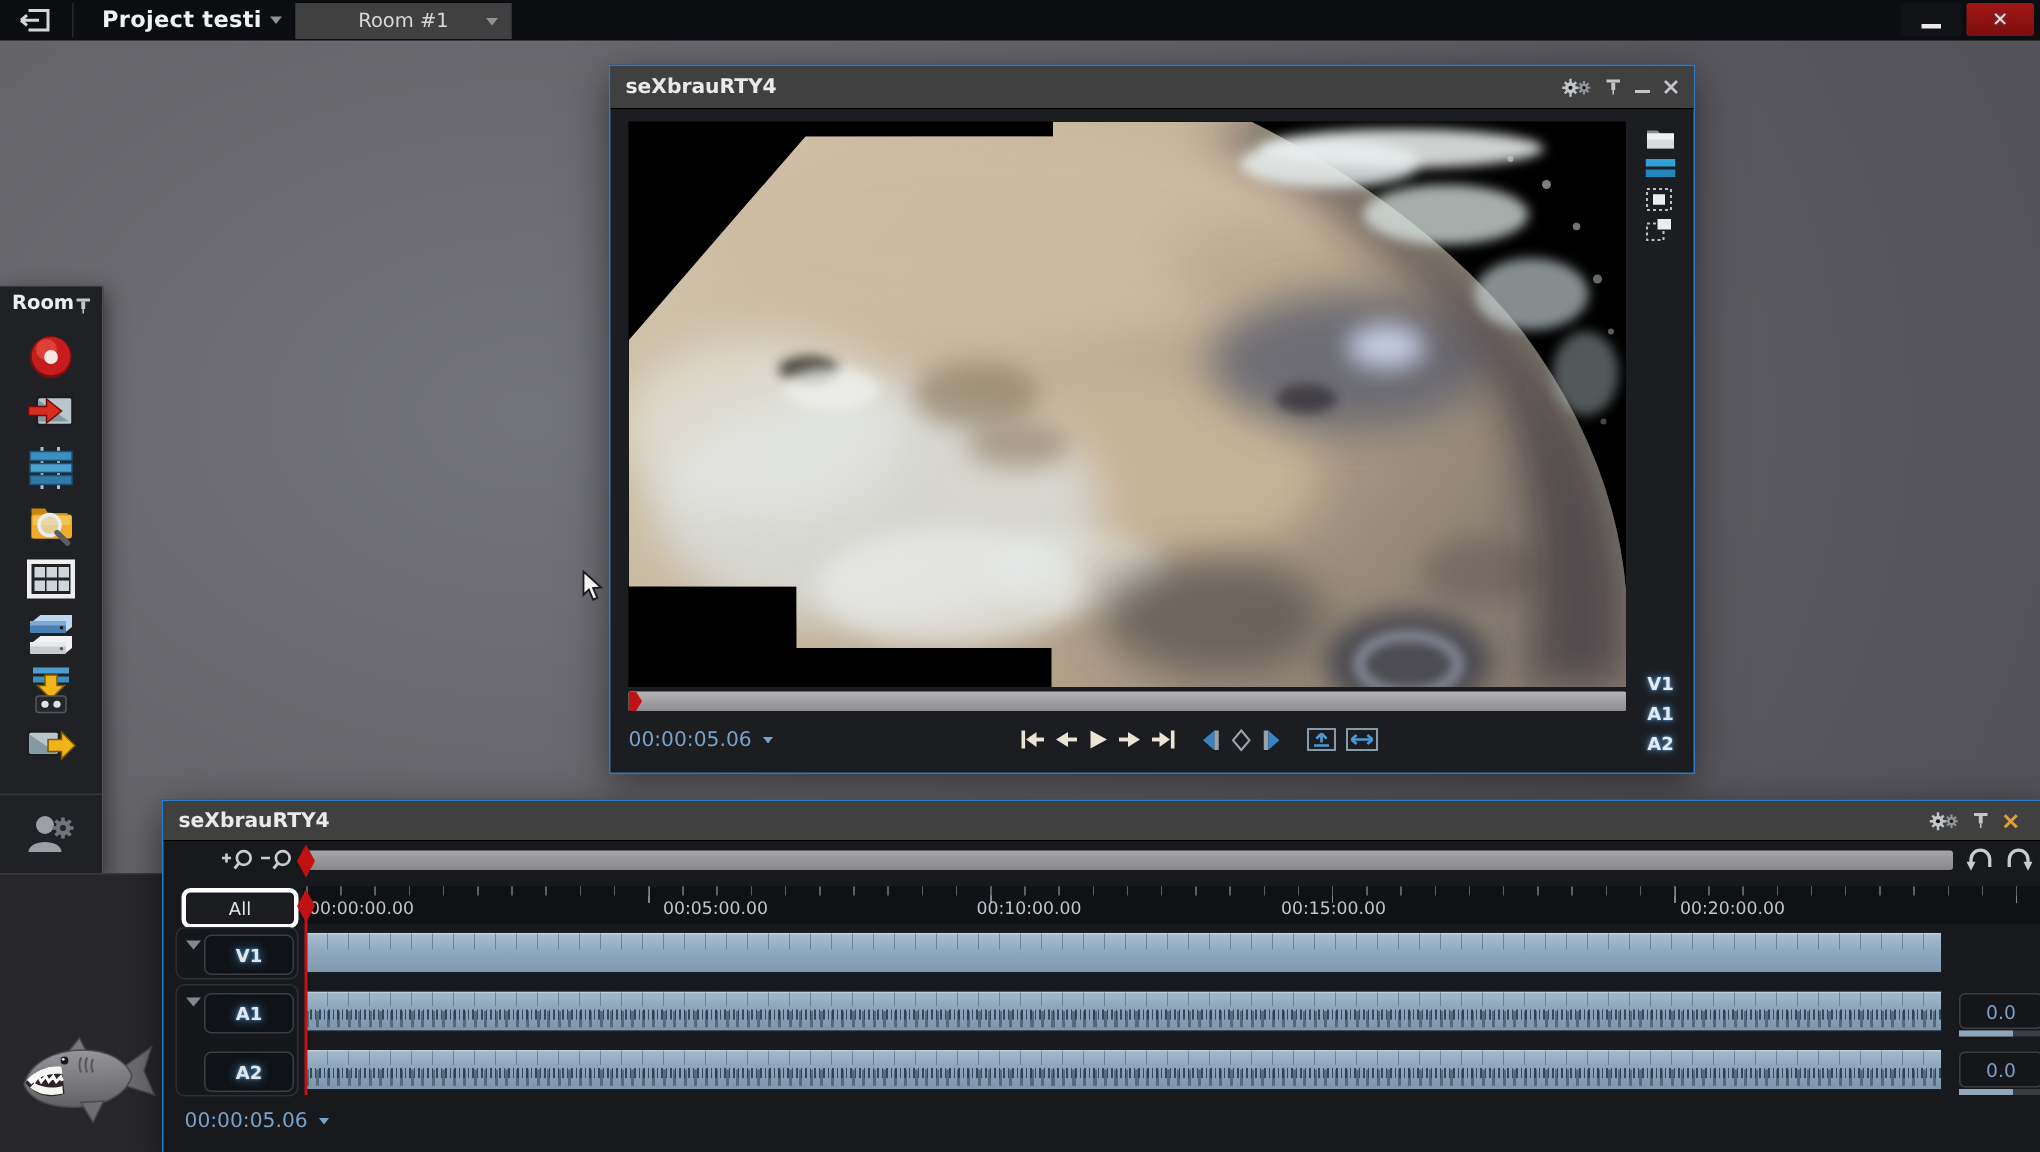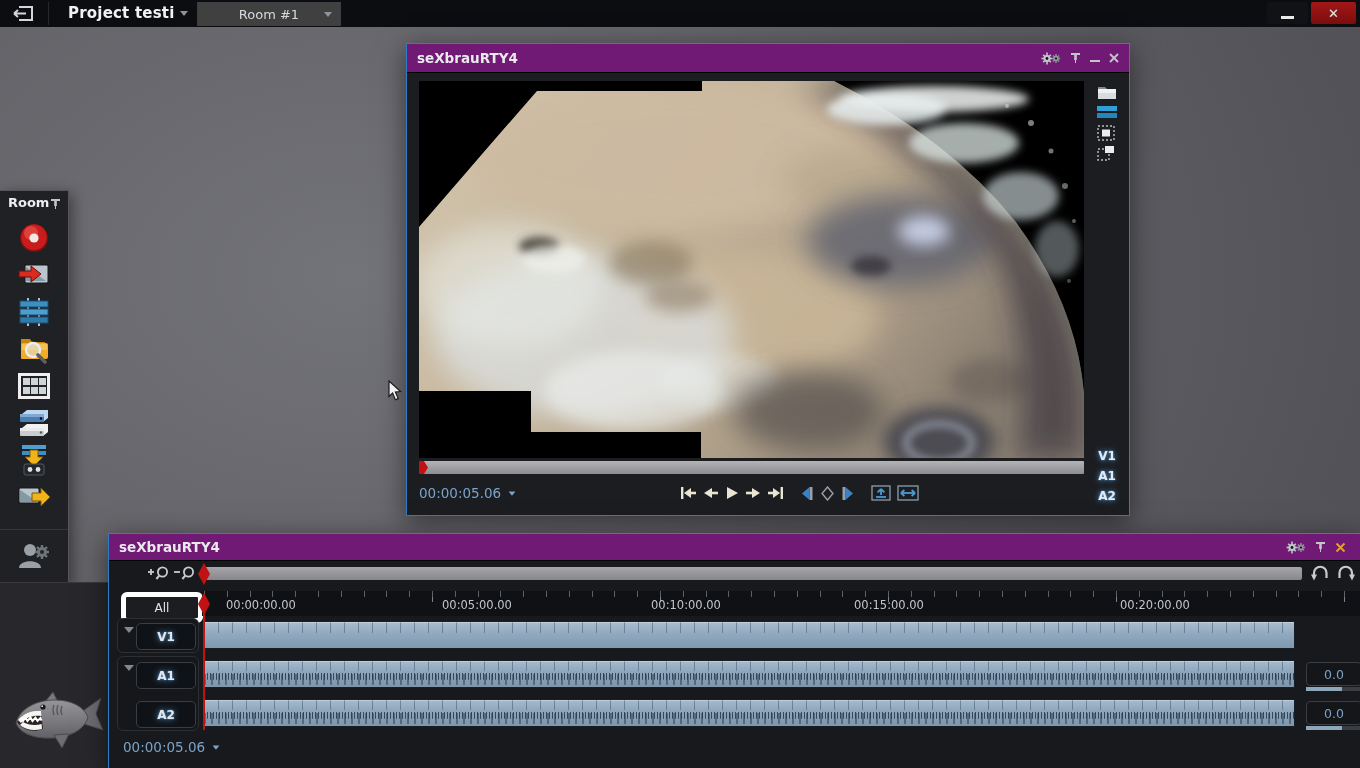--- a/index.html
+++ b/index.html
@@ -35,21 +35,21 @@
   .tools-pin{position:absolute;right:7px;top:7px;}
   .tool-col{position:absolute;left:0;top:28px;width:100%;display:flex;flex-direction:column;align-items:center;}
   .tool-btn{width:36px;height:37px;display:flex;align-items:center;justify-content:center;cursor:pointer;}
   .tools-div{position:absolute;left:0;top:338px;width:100%;height:1px;background:#35373b;}
   .tool-user{position:absolute;left:16px;top:348px;width:36px;height:34px;display:flex;align-items:center;justify-content:center;cursor:pointer;}
   .bottom-left{left:0;top:582px;width:108px;height:186px;background:#28282c;border-top:1px solid #3a3a3e;}
   .shark{position:absolute;left:10px;top:108px;}
 
   
   .window{background:#1b1d21;border:1px solid #2e7dc8;box-shadow:0 6px 26px rgba(0,0,0,.5);}
-  .titlebar{position:absolute;left:0;top:0;right:0;height:29px;background:#701a75;border-bottom:1px solid #000;
+  .titlebar{position:absolute;left:0;top:0;right:0;height:29px;background:#404040;border-bottom:1px solid #000;
     display:flex;align-items:center;padding:0 10px;box-sizing:border-box;}
   .titlebar .title{font-size:13.5px;font-weight:bold;color:#e8eaec;}
   .tb-icons{margin-left:auto;display:flex;align-items:center;gap:9px;}
   .tb-btn{display:flex;align-items:center;justify-content:center;cursor:pointer;}
   .minbar{width:10px;height:2px;background:#c2c6cb;margin-top:6px;}
 
   
   .viewer{left:406px;top:43px;width:722px;height:471px;}
   .video{position:absolute;left:12px;top:37px;width:665px;height:377px;background:#000;}
   .side-strip{position:absolute;left:684px;top:37px;width:34px;height:377px;}
@@ -70,30 +70,30 @@
   .timeline{left:108px;top:533px;width:1253px;height:236px;background:#17191d;}
   .tl-titlebar{height:27px;}
   .zoomrow{position:absolute;left:0;top:29px;width:100%;height:24px;}
   .zoom-btn{position:absolute;top:2px;cursor:pointer;}
   .tl-scrollbar{position:absolute;left:93px;top:4px;width:1100px;height:13px;border-radius:2px;
     background:linear-gradient(#a6a6aa,#87878b);cursor:pointer;}
   .hist-btn{position:absolute;top:1px;cursor:pointer;}
   .diamond{position:absolute;width:12px;height:22px;background:#c01212;
     clip-path:polygon(50% 0,100% 50%,50% 100%,0 50%);}
   .allrow{position:absolute;left:0;top:57px;width:100%;height:25px;}
-  .all-btn{position:absolute;left:12px;top:1px;width:72px;height:21px;background:#1b1d21;border:5px solid #ffffff;
+  .all-btn{position:absolute;left:12px;top:1px;width:72px;height:21px;background:#1b1d21;border:3px solid #ffffff;
     border-radius:6px;display:flex;align-items:center;justify-content:center;cursor:pointer;}
   .all-btn span{font-size:12px;color:#e2e5e8;}
   .ruler{position:absolute;left:93px;top:0;width:1160px;height:25px;background:#0f1115;cursor:pointer;
     background-image:
       repeating-linear-gradient(90deg,#5b6168 0 1px,transparent 1px 22.8px),
       repeating-linear-gradient(90deg,#80868d 0 1px,transparent 1px 228px);
     background-size:100% 6px,100% 11px;background-repeat:no-repeat;background-position:2px 0,2px 0;}
   .ruler-label{position:absolute;top:7px;font-size:11.5px;color:#c2c6cb;white-space:nowrap;}
-  .ruler-label:nth-child(1){left:24px;}
+  .ruler-label:nth-child(1){left:4px;}
   .ruler-label:nth-child(2){left:240px;}
   .ruler-label:nth-child(3){left:449px;}
   .ruler-label:nth-child(4){left:652px;}
   .ruler-label:nth-child(5){left:918px;}
 
   .track-group{position:absolute;left:8px;width:80px;border:1px solid #2c2f34;border-radius:6px;background:#15171b;}
   .trk-disclosure{position:absolute;left:6px;top:8px;width:0;height:0;cursor:pointer;
     border-left:5px solid transparent;border-right:5px solid transparent;border-top:6px solid #84888e;}
   .trk-btn{position:absolute;left:18px;width:58px;height:25px;background:#0f1216;border:1px solid #3a3e44;border-radius:5px;
     display:flex;align-items:center;justify-content:center;cursor:pointer;}

